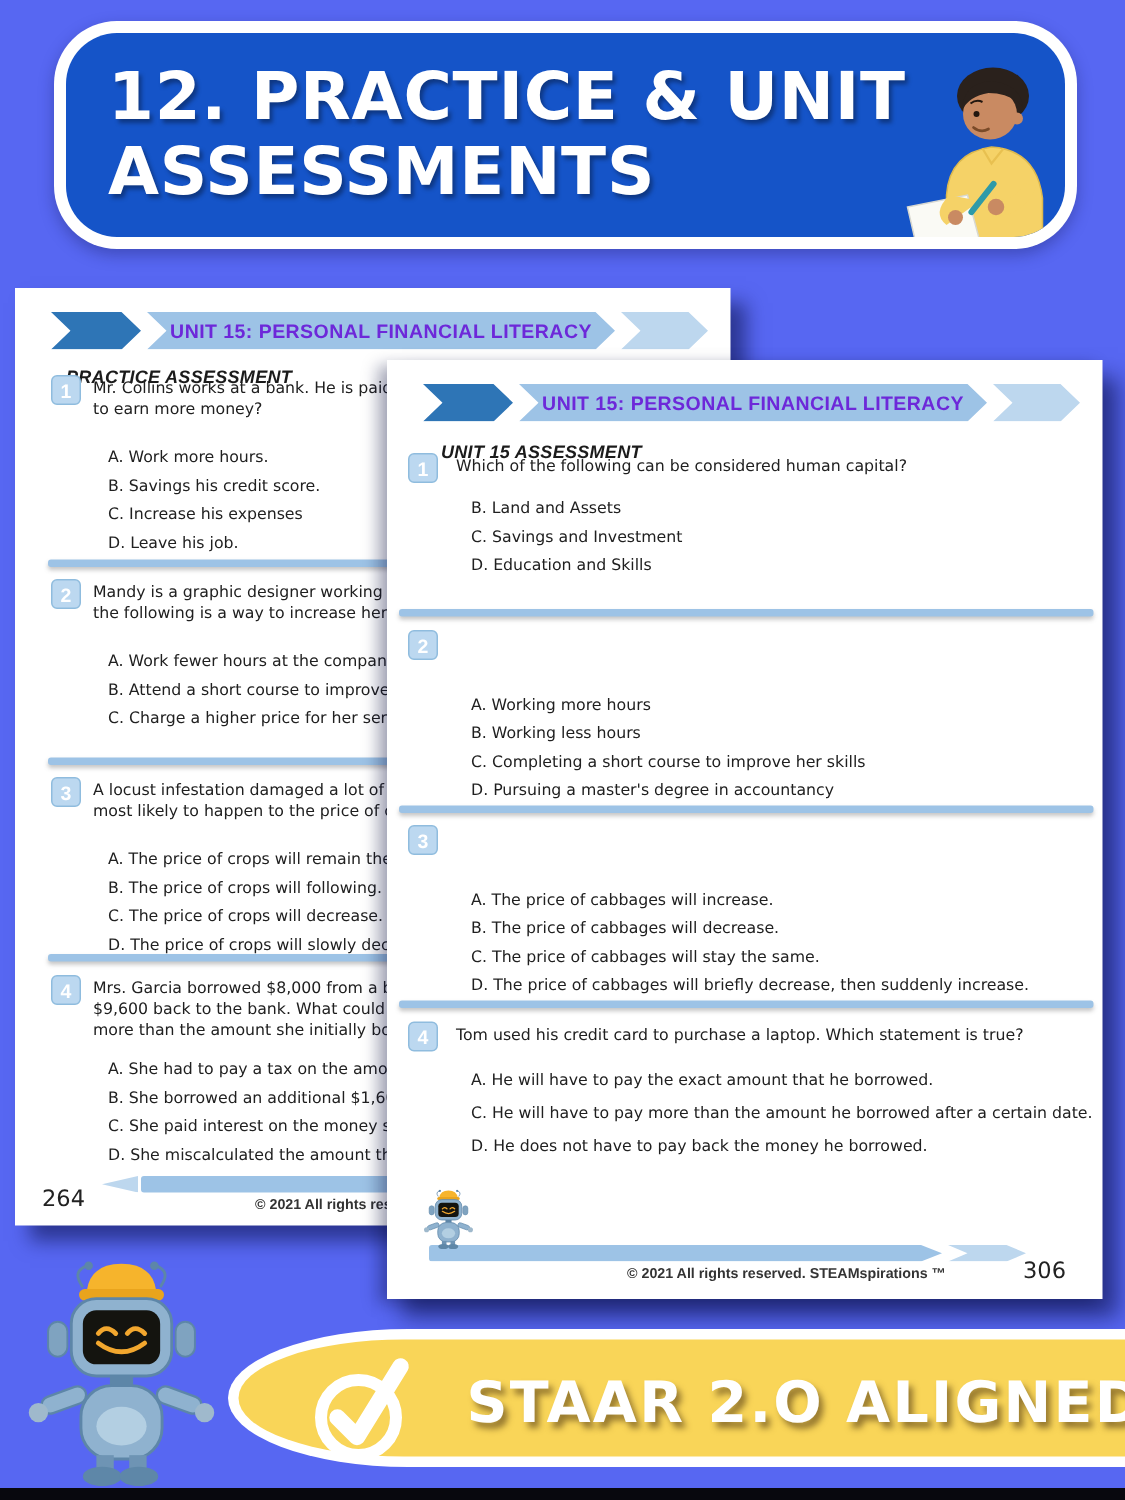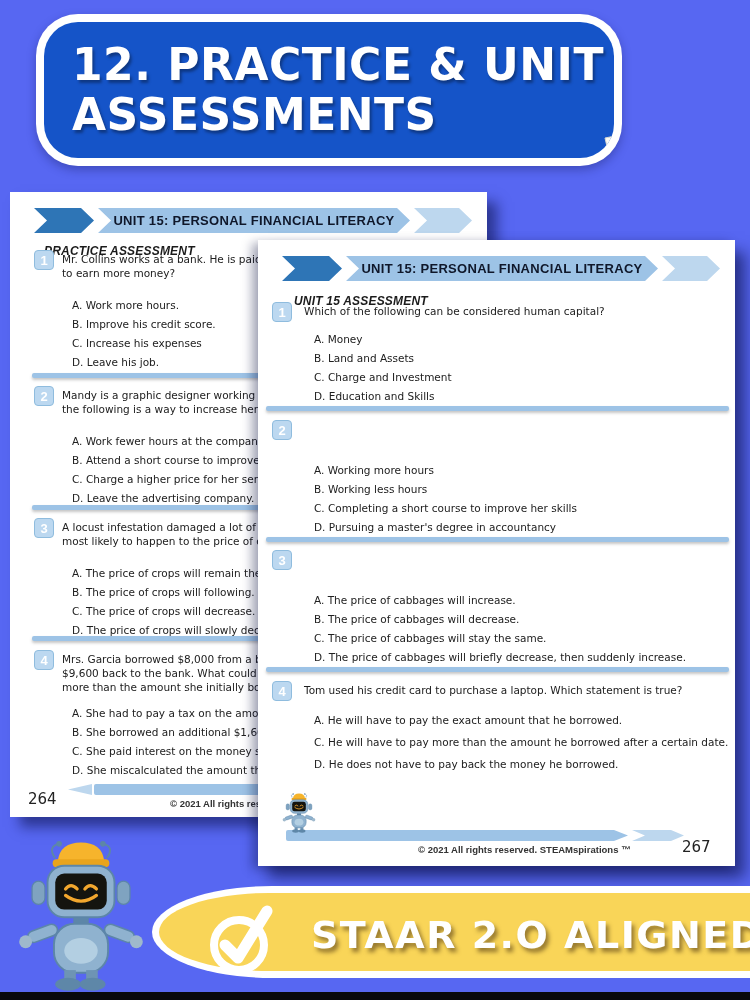--- a/index.html
+++ b/index.html
@@ -1,39 +1,39 @@
 <!DOCTYPE html>
 <html><head>
 <meta charset="utf-8">
 <style>
   html,body{margin:0;padding:0;}
   .canvas{position:relative;width:750px;height:1000px;overflow:hidden;
     background:#5767F2;font-family:"DejaVu Sans",sans-serif;}
   .abs{position:absolute;}
 
   
-  .top-banner{left:36px;top:14px;width:586px;height:152px;background:#fff;border-radius:42px;
+  .top-banner{left:36px;top:14px;width:682px;height:152px;background:#fff;border-radius:42px;
     box-shadow:0 4px 10px rgba(20,25,90,.35);}
   .top-banner-inner{position:absolute;left:8px;top:8px;right:8px;bottom:8px;background:#1554C8;
     border-radius:34px;overflow:hidden;}
   .main-title{position:absolute;left:28px;top:18px;color:#fff;font-weight:bold;
     font-size:44px;line-height:50px;letter-spacing:.5px;
     text-shadow:2px 3px 3px rgba(0,0,0,.35);white-space:nowrap;}
 
   
   .page{position:absolute;background:#fff;color:#1f1f1f;}
   .page-back{left:10px;top:192px;width:477px;height:625px;
     box-shadow:10px 10px 12px rgba(10,15,70,.55);}
   .page-front{left:258px;top:240px;width:477px;height:626px;
     box-shadow:10px 12px 14px rgba(10,15,70,.6), -6px 3px 10px rgba(10,15,60,.35);}
 
   .chev{clip-path:polygon(0 0,calc(100% - 13px) 0,100% 50%,calc(100% - 13px) 100%,0 100%,13px 50%);}
   .hdr-dark{left:24px;top:16px;width:60px;height:25px;background:#2E75B6;}
   .hdr-main{left:88px;top:16px;width:312px;height:25px;background:#9DC3E6;
-    color:#0f172a;font-family:"Liberation Sans",sans-serif;font-weight:bold;font-size:13px;
+    color:#6d28d9;font-family:"Liberation Sans",sans-serif;font-weight:bold;font-size:13px;
     line-height:25px;text-align:center;letter-spacing:.3px;white-space:nowrap;}
   .hdr-light{left:404px;top:16px;width:58px;height:25px;background:#BDD7EE;}
 
   .sheet-subtitle{font-family:"Liberation Sans",sans-serif;font-weight:bold;font-style:italic;
     font-size:12px;color:#1b1b1b;letter-spacing:.2px;white-space:nowrap;}
 
   .qnum{width:20px;height:20px;background:#BCD8F0;border:1.5px solid #8FBCDE;border-radius:4px;
     color:#fff;font-family:"Liberation Sans",sans-serif;font-weight:bold;font-size:13px;
     line-height:20px;text-align:center;box-sizing:border-box;}
   .qtext{font-size:10.5px;line-height:14px;color:#202020;}
@@ -134,36 +134,35 @@
 
     <div class="abs sheet-subtitle" style="left:34px;top:52px">PRACTICE ASSESSMENT</div>
 
     <div class="abs qnum" style="left:24px;top:58px">1</div>
     <div class="abs qtext" style="left:52px;top:60px">
       <div class="ln">Mr. Collins works at a bank. He is paid</div>
       <div class="ln">to earn more money?</div>
     </div>
     <div class="abs answers" style="left:62px;top:106px">
       <div class="ans">A. Work more hours.</div>
-      <div class="ans">B. Improve his credit score.</div>
+      <div class="ans">B. Savings his credit score.</div>
       <div class="ans">C. Increase his expenses</div>
       <div class="ans">D. Leave his job.</div>
     </div>
     <div class="abs divider" style="left:22px;right:0;top:181px"></div>
 
     <div class="abs qnum" style="left:24px;top:194px">2</div>
     <div class="abs qtext" style="left:52px;top:196px">
       <div class="ln">Mandy is a graphic designer working a</div>
       <div class="ln">the following is a way to increase her</div>
     </div>
     <div class="abs answers" style="left:62px;top:242px">
       <div class="ans">A. Work fewer hours at the company.</div>
       <div class="ans">B. Attend a short course to improve h</div>
       <div class="ans">C. Charge a higher price for her servic</div>
-      <div class="ans">D. Leave the advertising company.</div>
     </div>
     <div class="abs divider" style="left:22px;right:0;top:313px"></div>
 
     <div class="abs qnum" style="left:24px;top:326px">3</div>
     <div class="abs qtext" style="left:52px;top:328px">
       <div class="ln">A locust infestation damaged a lot of c</div>
       <div class="ln">most likely to happen to the price of c</div>
     </div>
     <div class="abs answers" style="left:62px;top:374px">
       <div class="ans">A. The price of crops will remain the s</div>
@@ -197,23 +196,22 @@
     <div class="abs chev hdr-main">
       <span>UNIT 15: PERSONAL FINANCIAL LITERACY</span>
     </div>
     <div class="abs chev hdr-light"></div>
 
     <div class="abs sheet-subtitle" style="left:36px;top:54px">UNIT 15 ASSESSMENT</div>
 
     <div class="abs qnum" style="left:14px;top:62px">1</div>
     <div class="abs qtext" style="left:46px;top:64px;width:424px">Which of the following can be considered human capital?</div>
     <div class="abs answers flow" style="left:56px;top:92px">
-      <div class="ans">A. Money</div>
       <div class="ans">B. Land and Assets</div>
-      <div class="ans">C. Charge and Investment</div>
+      <div class="ans">C. Savings and Investment</div>
       <div class="ans">D. Education and Skills</div>
     </div>
     <div class="abs divider" style="left:8px;right:6px;top:166px"></div>
 
     <div class="abs qnum" style="left:14px;top:180px">2</div>
     <div class="abs answers flow" style="left:56px;top:223px">
       <div class="ans">A. Working more hours</div>
       <div class="ans">B. Working less hours</div>
       <div class="ans">C. Completing a short course to improve her skills</div>
       <div class="ans">D. Pursuing a master's degree in accountancy</div>
@@ -236,21 +234,21 @@
       <div class="ans">C. He will have to pay more than the amount he borrowed after a certain date.</div>
       <div class="ans">D. He does not have to pay back the money he borrowed.</div>
     </div>
 
     <div class="abs bar-main bar-arrow" style="left:28px;top:590px;width:342px"></div>
     <div class="abs chev bar-light" style="left:374px;top:590px;width:52px"></div>
     <svg class="abs" style="left:24px;top:550px" width="34" height="46" viewBox="0 0 100 118">
         <use href="#robot-sym"></use>
       </svg>
     <div class="abs footer-copy" style="left:160px;top:604px">© 2021 All rights reserved. STEAMspirations ™</div>
-    <div class="abs footer-num" style="left:424px;top:598px">267</div>
+    <div class="abs footer-num" style="left:424px;top:598px">306</div>
   </div>
 
   <svg class="abs" style="left:16px;top:840px" width="130" height="152" viewBox="0 0 100 118">
       <use href="#robot-sym"></use>
     </svg>
 
   <div class="abs staar-banner">
     <div class="staar-inner">
       <svg class="abs" style="left:48px;top:6px" width="70" height="76" viewBox="0 0 70 76">
         <circle cx="32" cy="46" r="25" stroke="#FFFFFF" stroke-width="8" fill="none"></circle>

